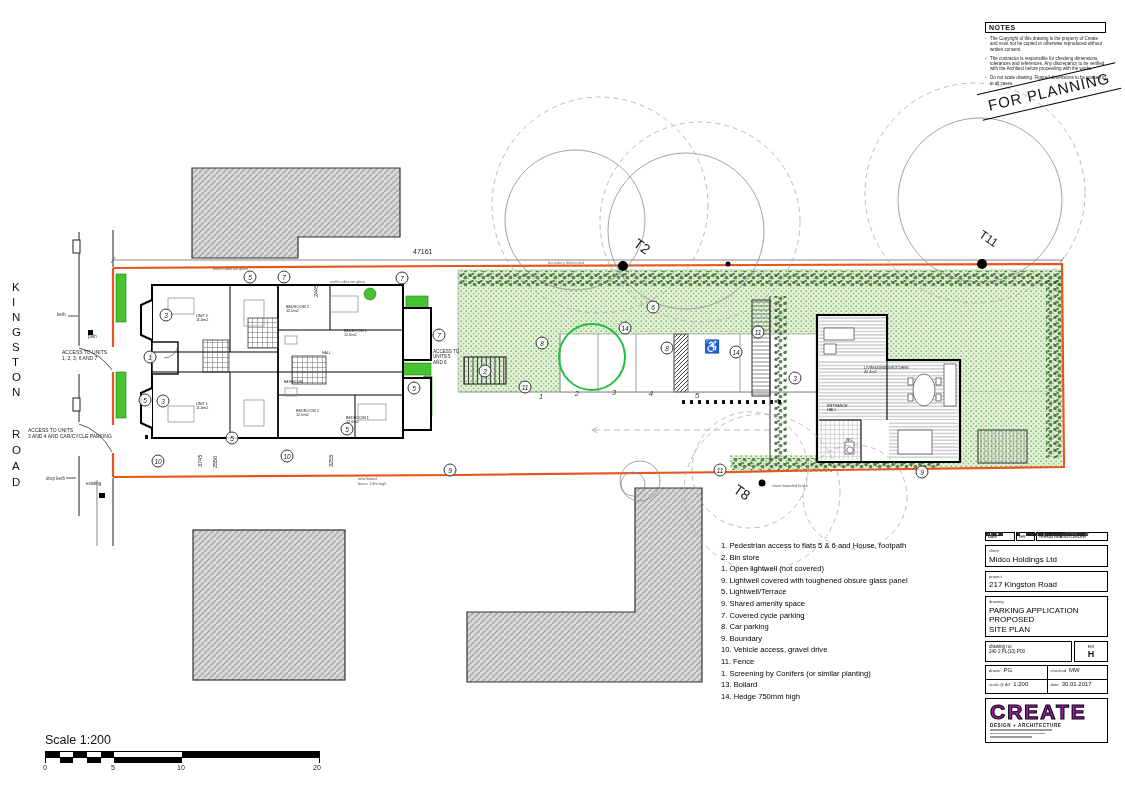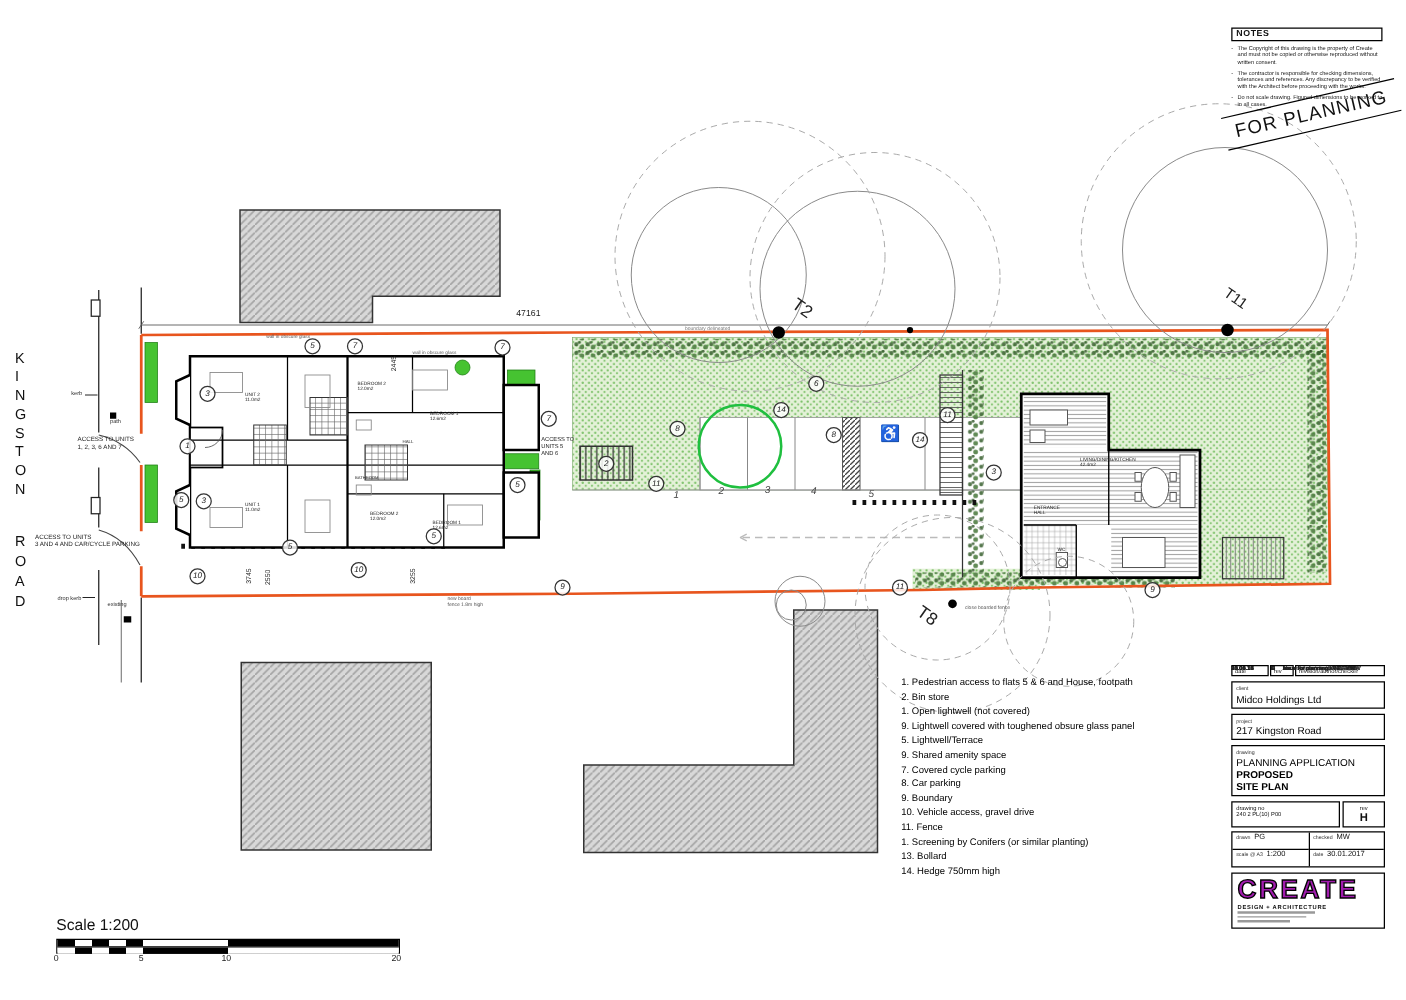--- a/index.html
+++ b/index.html
@@ -32,21 +32,21 @@
   .rev-row .r{width:15px;text-align:center;}
   .rev-row .t{flex:1;}
   #rev-head{display:flex;margin-top:1px;height:9px;line-height:8px;}
   #rev-head div{border:1.2px solid #000;padding:0 2px;}
   #rev-head .d{width:24px;}
   #rev-head .r{width:13px;margin-left:1px;}
   #rev-head .t{flex:1;margin-left:1px;}
   .tb-box{border:1.6px solid #000;margin-top:4px;padding:2px 3px;}
   .tb-box .cap{font-size:4.2px;color:#333;}
   .tb-box .val{font-size:8px;color:#000;margin-top:1.5px;}
-  .tb-box .val.l2{margin-top:.5px;font-weight:bold;}
+  .tb-box .val.l2{margin-top:.5px;}
   #dn-row{display:flex;margin-top:4px;}
   #dn-row .no{border:1.6px solid #000;flex:1;padding:2px 3px;}
   #dn-row .rv{border:1.6px solid #000;width:26px;margin-left:2px;padding:2px 3px;text-align:center;}
   #dn-row .rv .val{font-size:9px;font-weight:bold;}
   #dc{border:1.6px solid #000;margin-top:3px;display:grid;grid-template-columns:1fr 1fr;}
   #dc>div{padding:1.5px 3px;display:flex;align-items:baseline;gap:3px;height:10px;}
   #dc .cap{font-size:4.2px;color:#333;}
   #dc .val{font-size:6px;}
   #dc .b{border-bottom:1px solid #000;}
   #dc .rgt{border-left:1px solid #000;}
@@ -435,21 +435,21 @@
     <div class="tb-box">
       <div class="cap">client</div>
       <div class="val">Midco Holdings Ltd</div>
     </div>
     <div class="tb-box">
       <div class="cap">project</div>
       <div class="val">217 Kingston Road</div>
     </div>
     <div class="tb-box">
       <div class="cap">drawing</div>
-      <div class="val">PLANNING APPLICATION</div>
+      <div class="val">PARKING APPLICATION</div>
       <div class="val l2">PROPOSED</div>
       <div class="val l2">SITE PLAN</div>
     </div>
 
     <div id="dn-row">
       <div class="no">
         <div class="cap">drawing no</div>
         <div class="val">240 2 PL(10) P00</div>
       </div>
       <div class="rv">

